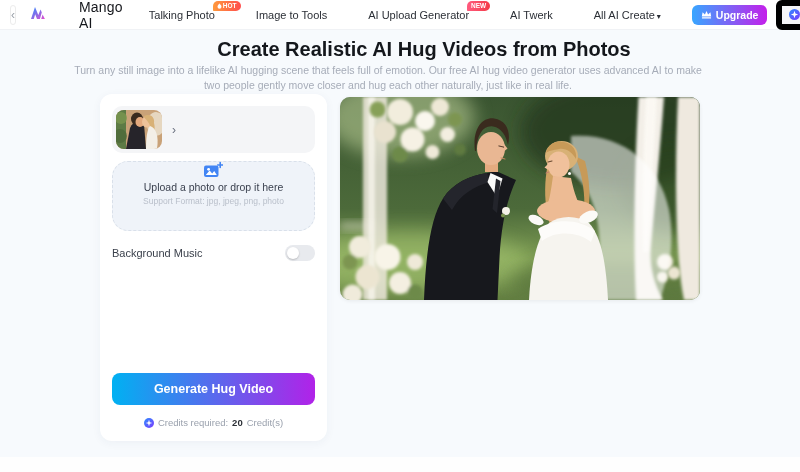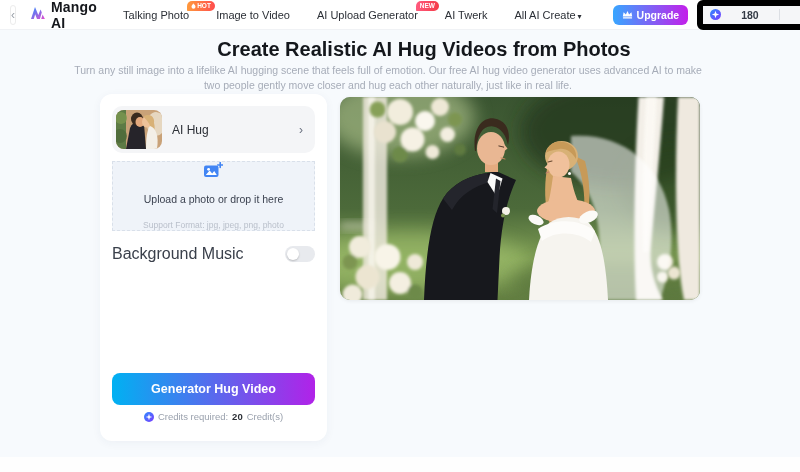--- a/index.html
+++ b/index.html
@@ -5,22 +5,22 @@
   * { margin:0; padding:0; box-sizing:border-box; }
   html,body { width:800px; height:472px; overflow:hidden; }
   body { font-family:"Liberation Sans", sans-serif; background:#f7fafd; position:relative; }
 
   
   .navbar { position:absolute; top:0; left:0; width:800px; height:30px; background:#fff;
             border-bottom:1px solid #f0f2f5; display:flex; align-items:center; padding:0 10px; z-index:5; }
   .back-btn { width:20px; height:20px; border:1px solid #ececec; border-radius:6px; background:#fff;
               color:#9aa0a8; font-size:12px; line-height:18px; text-align:center; cursor:pointer; }
   .logo { display:flex; align-items:center; gap:5px; margin-left:14px; }
-  .logo-text { font-size:14px; font-weight:700; color:#15171c; letter-spacing:.2px; }
-  .nav-menu { display:flex; align-items:center; gap:27px; margin-left:26px; }
+  .logo-text { font-size:14px; font-weight:400; color:#15171c; letter-spacing:.2px;margin-left:28px; }
+  .nav-menu { display:flex; align-items:center; gap:41px; margin-left:26px; }
   .nav-item { position:relative; font-size:11px; color:#2b2f36; cursor:pointer; white-space:nowrap; }
   .badge { position:absolute; top:-8px; left:100%; margin-left:-2px; display:inline-flex; align-items:center; gap:1px;
            color:#fff; font-size:6.5px; font-weight:700; padding:1.5px 4px; border-radius:7px 7px 7px 1px; }
   .badge.hot { background:linear-gradient(90deg,#ff9a3d,#ff4d4d); }
   .badge.new { background:linear-gradient(90deg,#ff5b7f,#f43b47); }
   .caret { font-size:8px; color:#2b2f36; margin-left:2px; }
   .nav-right { margin-left:auto; display:flex; align-items:center; gap:9px;padding-left:31px; }
   .upgrade-btn { display:flex; align-items:center; gap:4px; background:linear-gradient(90deg,#38a6ff,#c41fea);
                  color:#fff; font-size:10.5px; font-weight:700; padding:4px 9px; border-radius:6px; cursor:pointer; }
   .credits-pill { display:flex; align-items:center; gap:20px; background:#f5f6f8; border:6px solid #000000;
@@ -39,33 +39,33 @@
   
   .panel { position:absolute; left:100px; top:94px; width:227px; height:347px; background:#fff;
            border-radius:12px; box-shadow:0 2px 10px rgba(30,50,90,.05); padding:12px; }
   .tool-card { display:flex; align-items:center; gap:10px; background:#f4f5f7; border-radius:10px;
                padding:4px; height:47px; cursor:pointer; }
   .tool-thumb { width:46px; height:39px; border-radius:8px; overflow:hidden; flex:none; }
   .tool-name { font-size:12px; color:#2b2f36; flex:1; }
   .tool-chevron { font-size:12px; color:#6b7280; margin-right:8px; }
   .step { margin-top:13px; font-size:10.5px; color:#3a404b; }
   .step-num { color:#f0443c; font-weight:700; margin-right:3px; }
-  .dropzone { margin-top:8px; height:70px; border:1.5px dashed #d9e0ea; border-radius:0; background:#eff3f9;
-              display:flex; flex-direction:column; align-items:center; justify-content:flex-start; gap:15px; cursor:pointer; }
+  .dropzone { margin-top:8px; height:70px; border:1.5px dashed #d9e0ea; border-radius:16px; background:#eff3f9;
+              display:flex; flex-direction:column; align-items:center; justify-content:flex-start; gap:3px; cursor:pointer; }
   .dz-title { font-size:10.5px; color:#3c4250; font-weight:500; }
   .dz-hint { font-size:8.5px; color:#b9bfca; }
   .bgm-row { margin-top:14px; display:flex; align-items:center; justify-content:space-between; }
-  .bgm-label { font-size:16px; color:#3a404b; }
+  .bgm-label { font-size:11px; color:#3a404b; }
   .toggle { width:30px; height:16px; border-radius:8px; background:#e8eaee; position:relative; cursor:pointer; }
   .toggle-knob { position:absolute; left:2px; top:2px; width:12px; height:12px; border-radius:50%;
                  background:#fff; box-shadow:0 1px 2px rgba(0,0,0,.2); }
   .generate-btn { position:absolute; left:12px; right:12px; bottom:36px; height:32px; border-radius:8px;
                   background:linear-gradient(90deg,#00b1f2,#b122e8); color:#fff; font-size:12.5px; font-weight:700;
                   display:flex; align-items:center; justify-content:center; cursor:pointer; }
-  .credits-line { position:absolute; left:0; right:0; bottom:19px; display:flex; align-items:center;
+  .credits-line { position:absolute; left:0; right:0; bottom:13px; display:flex; align-items:center;
                   justify-content:center; gap:4px; font-size:9.5px; color:#9aa1ad; }
   .credits-line b { color:#2b2f36; }
 
   
   .photo { position:absolute; left:340px; top:97px; width:360px; height:203px; border-radius:10px;
            overflow:hidden; box-shadow:0 1px 4px rgba(0,0,0,.07); }
   .photo svg { display:block; }
 
   .footer-strip { position:absolute; left:0; bottom:0; width:800px; height:15px; background:#fefefe; }
 </style>
@@ -94,21 +94,21 @@
     <div class="nav-item">
       <span>Talking Photo</span>
       <span class="badge hot">
         <svg width="5" height="6" viewBox="0 0 6 7">
             <path d="M3 0 C3.2 1.6 5.4 2.4 5.4 4.4 A2.4 2.5 0 0 1 0.6 4.4 C0.6 3 1.7 2.2 2.1 1 C2.4 1.8 2.8 1.6 3 0 Z" fill="#fff"></path>
           </svg>
         <span>HOT</span>
       </span>
     </div>
     <div class="nav-item">
-      <span>Image to Video</span>
+      <span>Image to Tools</span>
     </div>
     <div class="nav-item">
       <span>AI Upload Generator</span>
       <span class="badge new">
           <span>NEW</span>
         </span>
     </div>
     <div class="nav-item">
       <span>AI Twerk</span>
     </div>
@@ -166,21 +166,20 @@
         <circle cx="4" cy="26" r="7" fill="#4e6a38" opacity=".8"></circle>
         <ellipse cx="40" cy="14" rx="9" ry="12" fill="#e9ddc8" opacity=".9"></ellipse>
         <path d="M10 39 L14 18 C16 13 20 11 24 12 L28 14 L30 39 Z" fill="#26242a"></path>
         <ellipse cx="21" cy="9" rx="6" ry="6.5" fill="#3a2b1e"></ellipse>
         <ellipse cx="24" cy="12" rx="4.5" ry="5" fill="#e3a97e"></ellipse>
         <ellipse cx="31" cy="12" rx="5" ry="5.5" fill="#eec29a"></ellipse>
         <path d="M28 6 C34 3 39 7 38 13 C40 20 37 26 34 30 C36 22 35 16 32 12 C30 9 28 8 28 6 Z" fill="#d8b176"></path>
         <path d="M34 16 C40 18 43 26 41 39 L30 39 C30 28 31 20 34 16 Z" fill="#f3efe7"></path>
       </svg>
     </div>
-    <div class="tool-name">AI Hug</div>
     <div class="tool-chevron">›</div>
   </div>
 
 
   <div class="dropzone">
     <svg width="19" height="16" viewBox="0 0 19 16">
       <rect x="0" y="3.5" width="14.5" height="11.5" rx="2" fill="#4285f4"></rect>
       <circle cx="4.6" cy="7.3" r="1.4" fill="#fff"></circle>
       <path d="M1.8 13 L5.6 8.4 L8.2 11.4 L10.2 9 L12.8 13 Z" fill="#fff"></path>
       <path d="M16.2 0.5 v5 M13.7 3 h5" stroke="#4285f4" stroke-width="1.6" stroke-linecap="round"></path>
@@ -190,21 +189,21 @@
   </div>
 
   <div class="bgm-row">
     <span class="bgm-label">Background Music</span>
     <span class="toggle">
         <span class="toggle-knob"></span>
       </span>
   </div>
 
   <div class="generate-btn">
-    <span>Generator Hug Video</span>
+    <span>Generate Hug Video</span>
   </div>
 
   <div class="credits-line">
     <svg width="10" height="10" viewBox="0 0 12 12">
       <circle cx="6" cy="6" r="6" fill="url(#cg)"></circle>
       <path d="M6 2 L7 5 L10 6 L7 7 L6 10 L5 7 L2 6 L5 5 Z" fill="#fff"></path>
     </svg>
     <span>Credits required:</span>
     <b>20</b>
     <span>Credit(s)</span>

